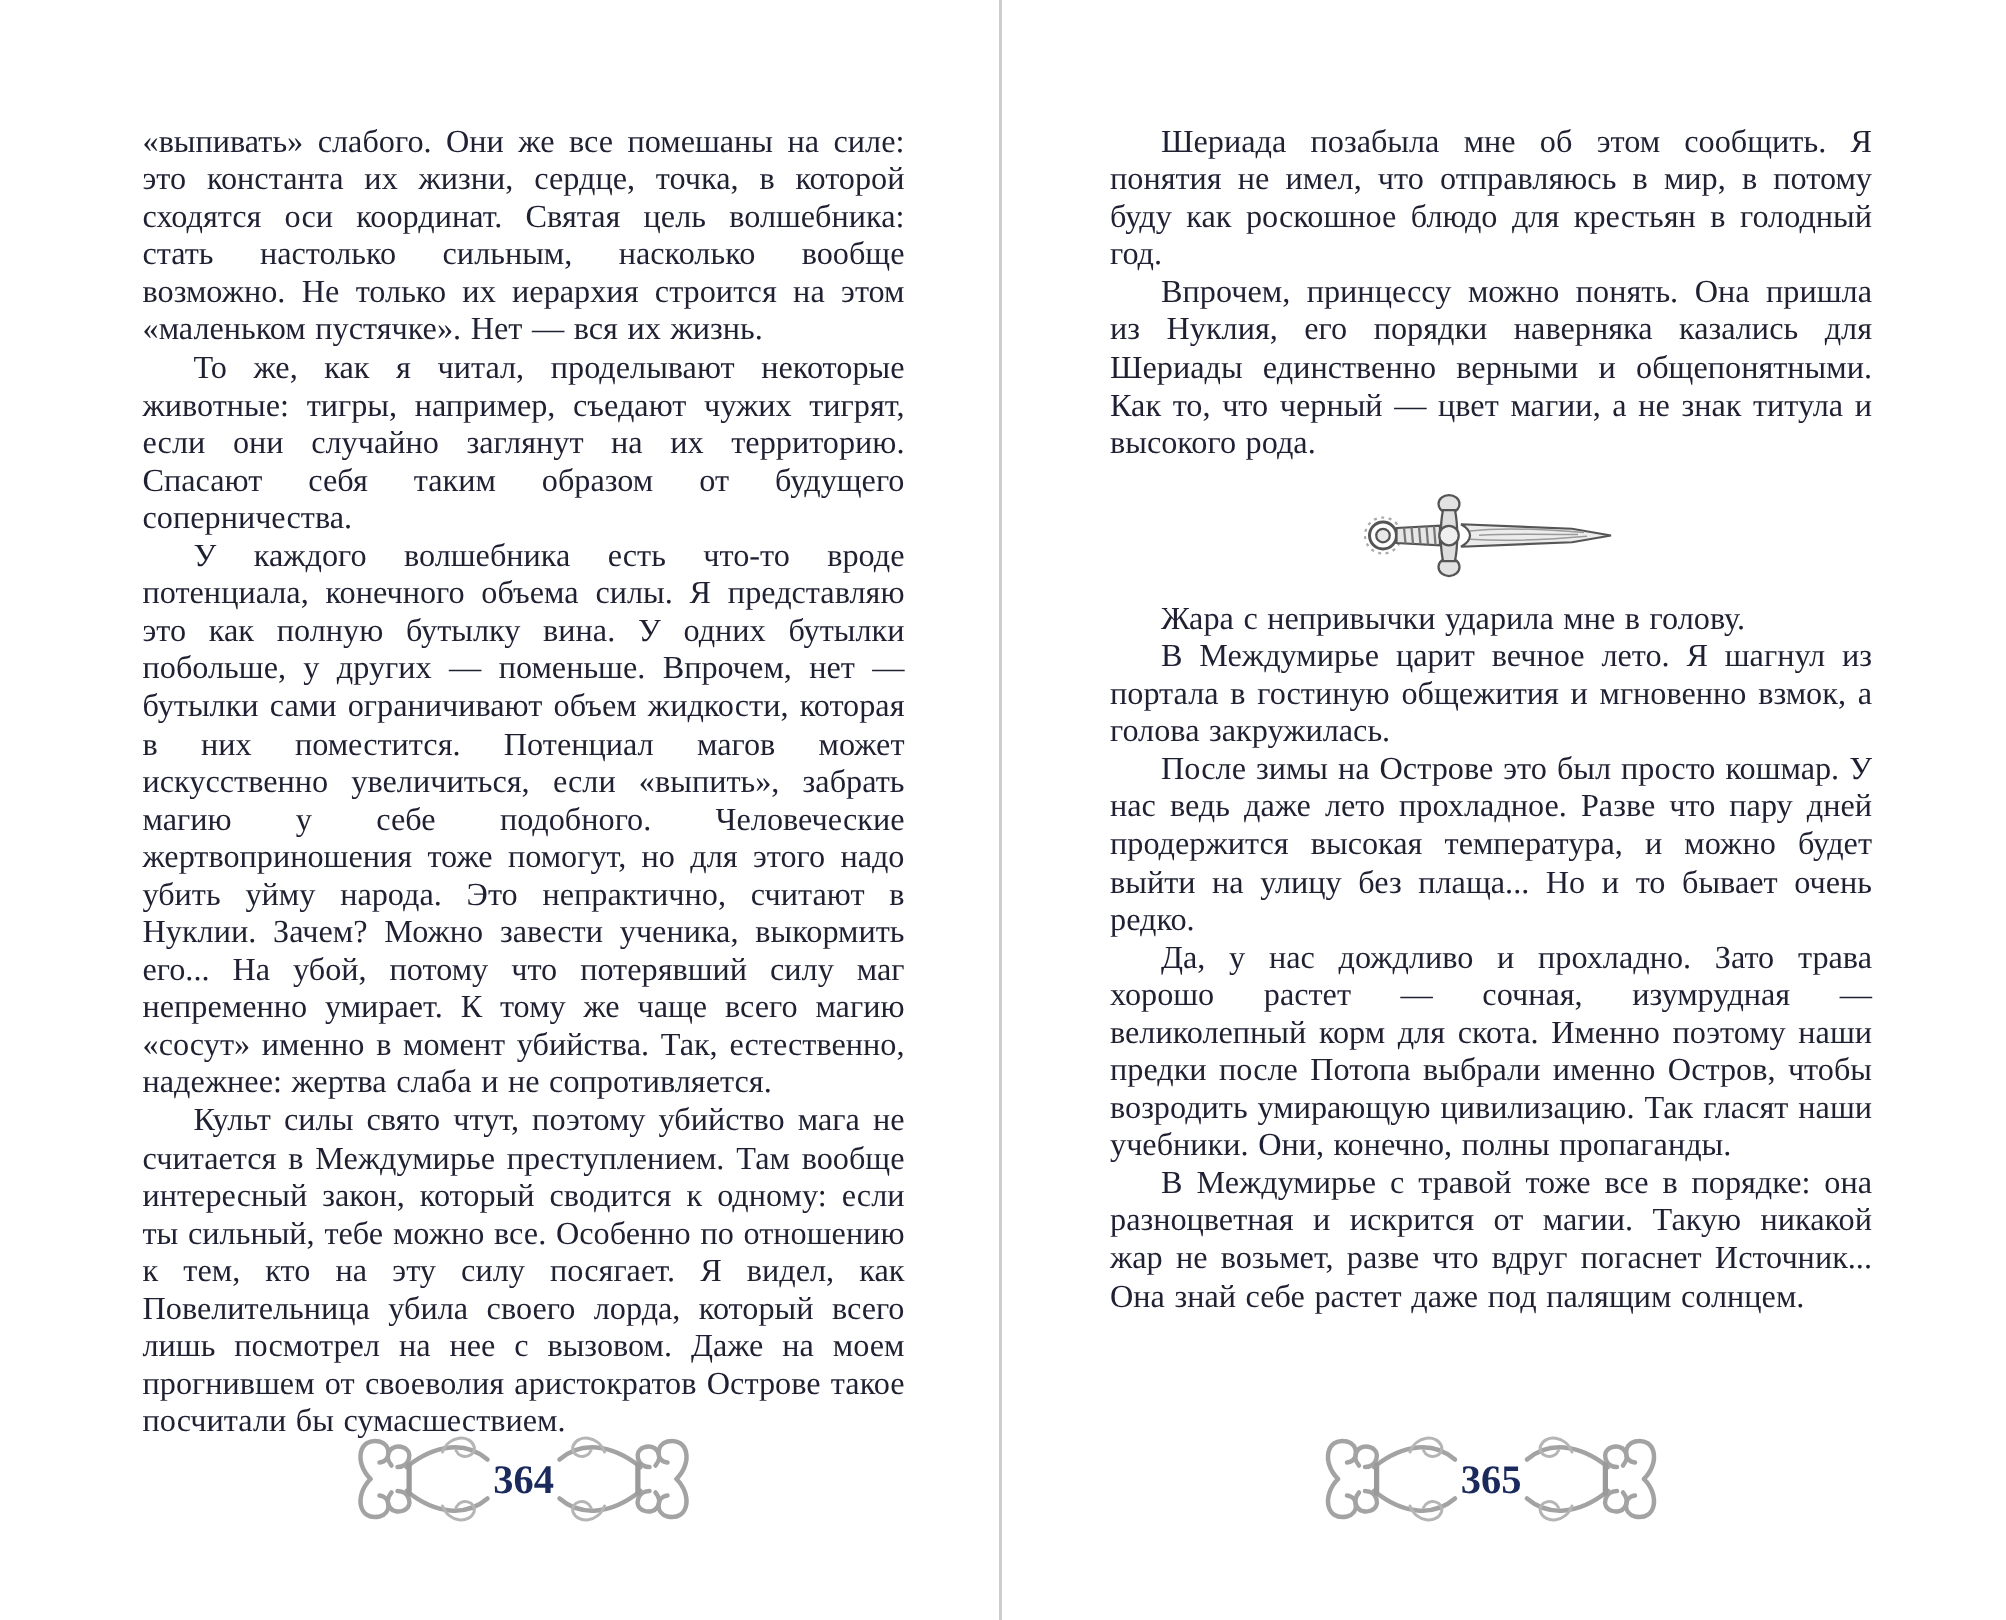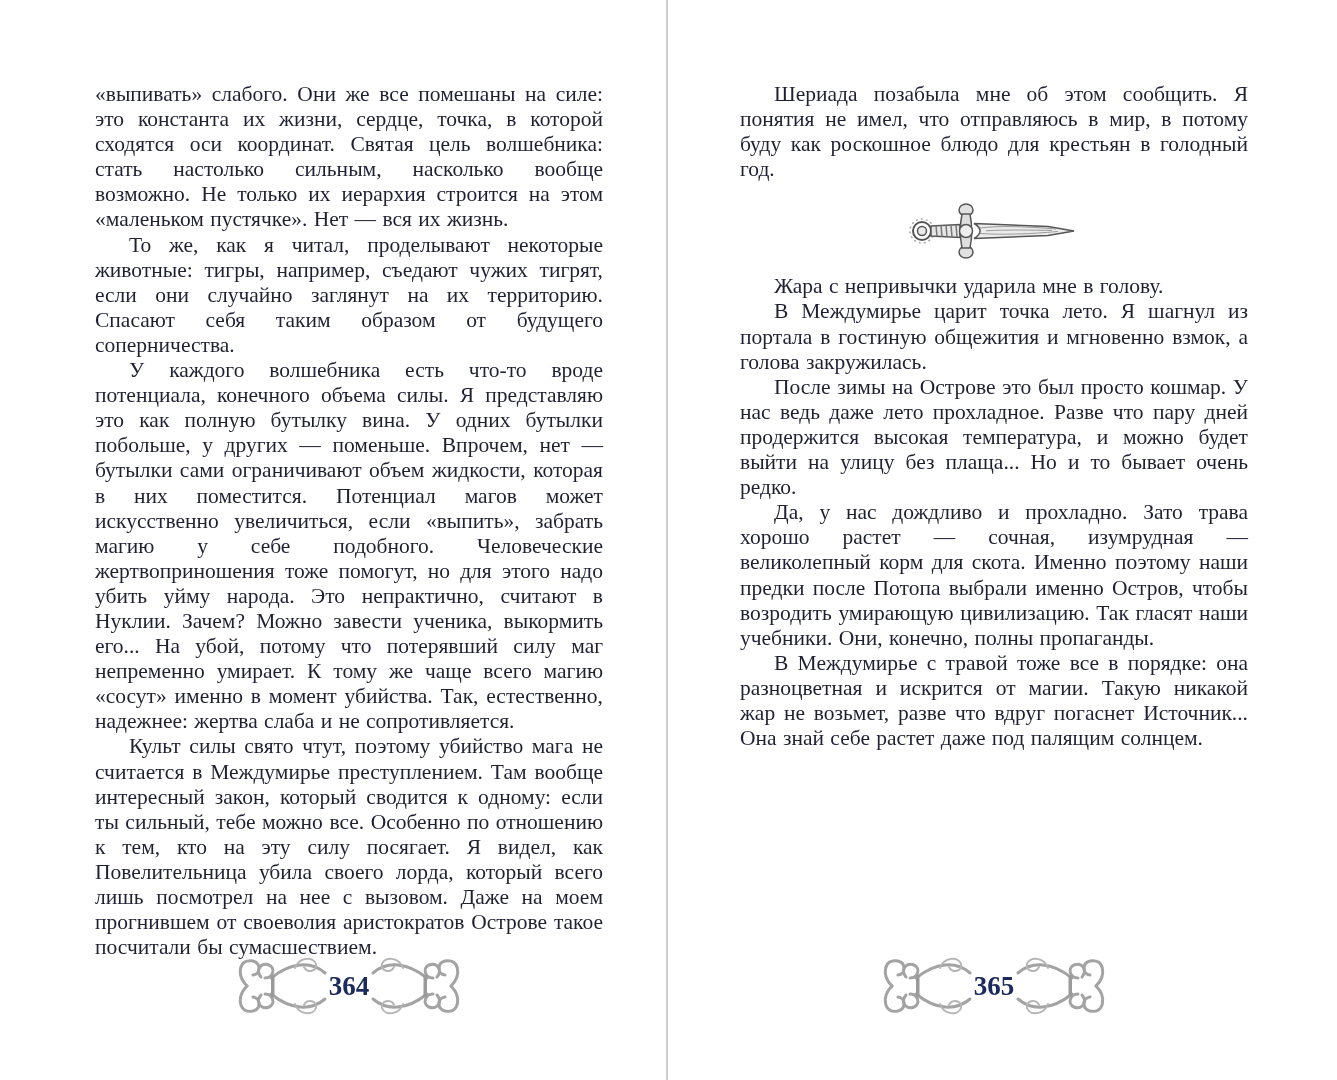--- a/index.html
+++ b/index.html
@@ -83,20 +83,21 @@
       </g>
       <use href="#flourish-half-L" transform="translate(236,0) scale(-1,1)"></use>
       <text x="118" y="47" text-anchor="middle">364</text>
     </svg>
   </div>
 </section>
 
 <section class="page page-right">
   <div>
     <p class="para">Шериада позабыла мне об этом сообщить. Я понятия не имел, что отправляюсь в мир, в потому буду как роскошное блюдо для крестьян в голодный год.</p>
+    <p class="para">Впрочем, принцессу можно понять. Она пришла из Нуклия, его порядки наверняка казались для Шериады единственно верными и общепонятными. Как то, что черный — цвет магии, а не знак титула и высокого рода.</p>
 
     <div class="separator">
       <svg width="172" height="58" viewBox="0 0 172 58" aria-hidden="true">
 
         <circle cx="14" cy="29" r="9" fill="none" stroke="#555" stroke-width="2"></circle>
         <circle cx="14" cy="29" r="4.5" fill="#e9e9e9" stroke="#555" stroke-width="1.5"></circle>
         <circle cx="14" cy="29" r="12" fill="none" stroke="#aaa" stroke-width="1.5" stroke-dasharray="2 3"></circle>
 
         <path d="M23,24 L52,22.5 L52,35.5 L23,34 Z" fill="#e6e6e6" stroke="#555" stroke-width="1.5"></path>
         <path d="M28,23.7 L29,34.3 M33,23.4 L34,34.6 M38,23.2 L39,34.8 M43,23 L44,35 M48,22.8 L49,35.2" stroke="#777" stroke-width="1.5" fill="none"></path>
@@ -105,21 +106,21 @@
         <ellipse cx="58" cy="50" rx="7" ry="6" fill="#e2e2e2" stroke="#555" stroke-width="1.5"></ellipse>
         <path d="M54,12 C52,22 52,36 54,46 L62,46 C64,36 64,22 62,12 Z" fill="#dedede" stroke="#555" stroke-width="1.5"></path>
         <circle cx="58" cy="29" r="6.5" fill="#efefef" stroke="#555" stroke-width="1.5"></circle>
 
         <path d="M66,21.5 C74,26 74,32 66,36.5 L140,33.5 L166,29 L140,24.5 Z" fill="#ececec" stroke="#555" stroke-width="1.5"></path>
         <path d="M72,26 C92,23.5 118,24.5 148,27 M72,31.5 C96,33 122,32 150,29.5 M78,28.8 C100,27.5 124,28.2 144,28.4" stroke="#9a9a9a" stroke-width="1" fill="none"></path>
       </svg>
     </div>
 
     <p class="para">Жара с непривычки ударила мне в голову.</p>
-    <p class="para">В Междумирье царит точка лето. Я шагнул из портала в гостиную общежития и мгновенно взмок, а голова закружилась.</p>
+    <p class="para">В Междумирье царит вечное лето. Я шагнул из портала в гостиную общежития и мгновенно взмок, а голова закружилась.</p>
     <p class="para">После зимы на Острове это был просто кошмар. У нас ведь даже лето прохладное. Разве что пару дней продержится высокая температура, и можно будет выйти на улицу без плаща... Но и то бывает очень редко.</p>
     <p class="para">Да, у нас дождливо и прохладно. Зато трава хорошо растет — сочная, изумрудная — великолепный корм для скота. Именно поэтому наши предки после Потопа выбрали именно Остров, чтобы возродить умирающую цивилизацию. Так гласят наши учебники. Они, конечно, полны пропаганды.</p>
     <p class="para">В Междумирье с травой тоже все в порядке: она разноцветная и искрится от магии. Такую никакой жар не возьмет, разве что вдруг погаснет Источник... Она знай себе растет даже под палящим солнцем.</p>
   </div>
 
   <div class="folio">
     <svg width="236" height="76" viewBox="0 0 236 76" aria-hidden="true">
       <g id="flourish-half-R">
         <g class="orn">
           <path d="M16,38 C5,27 8,10 22,13 C30,15 30,26 22,27"></path>

